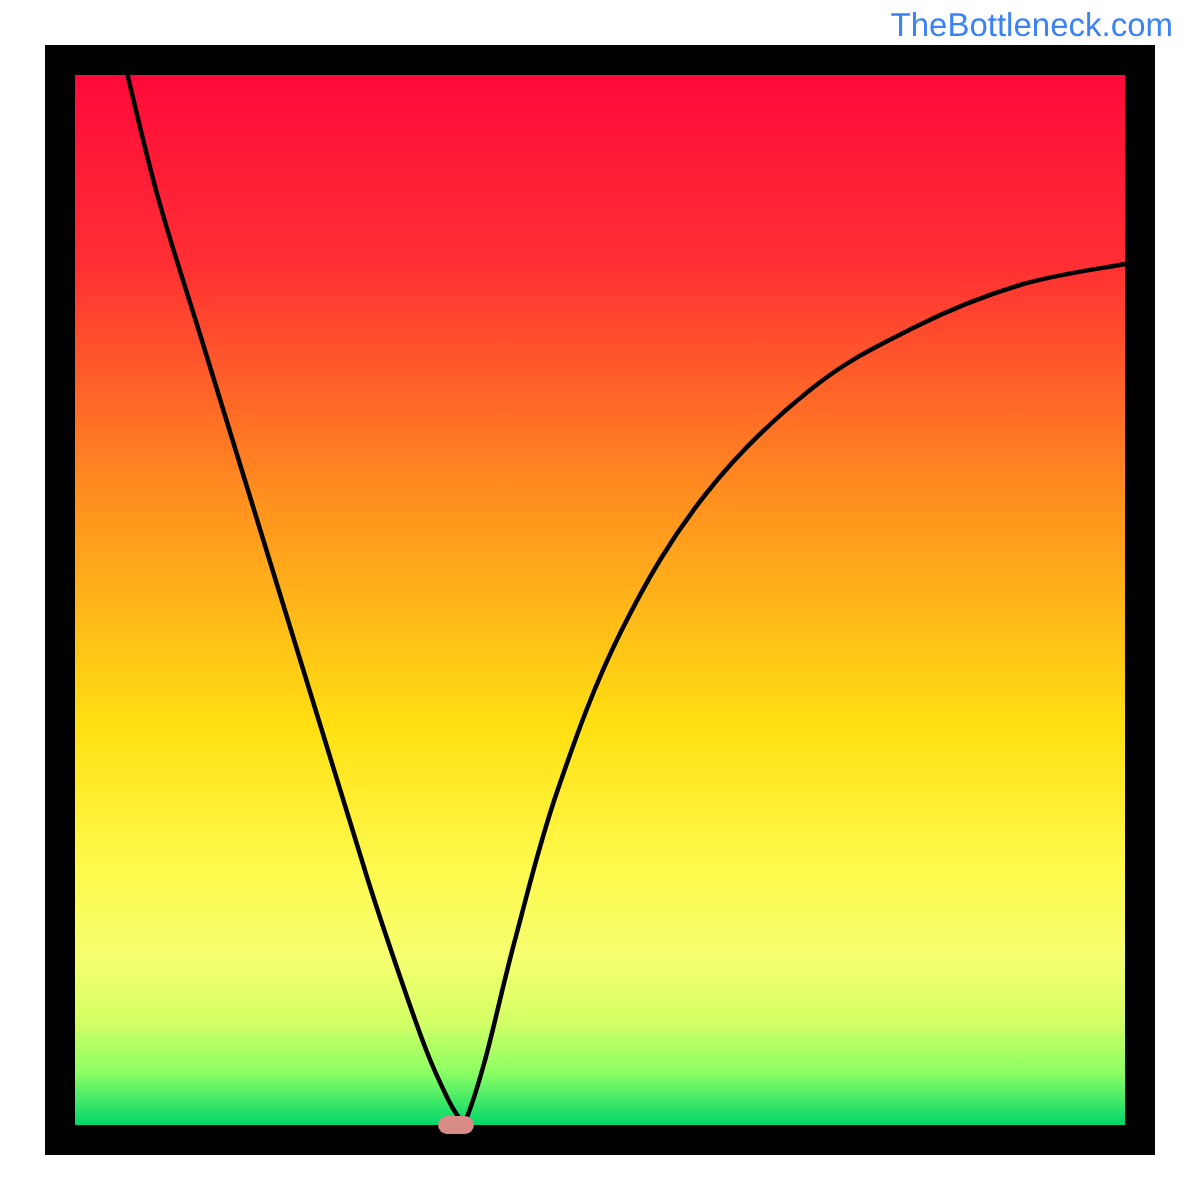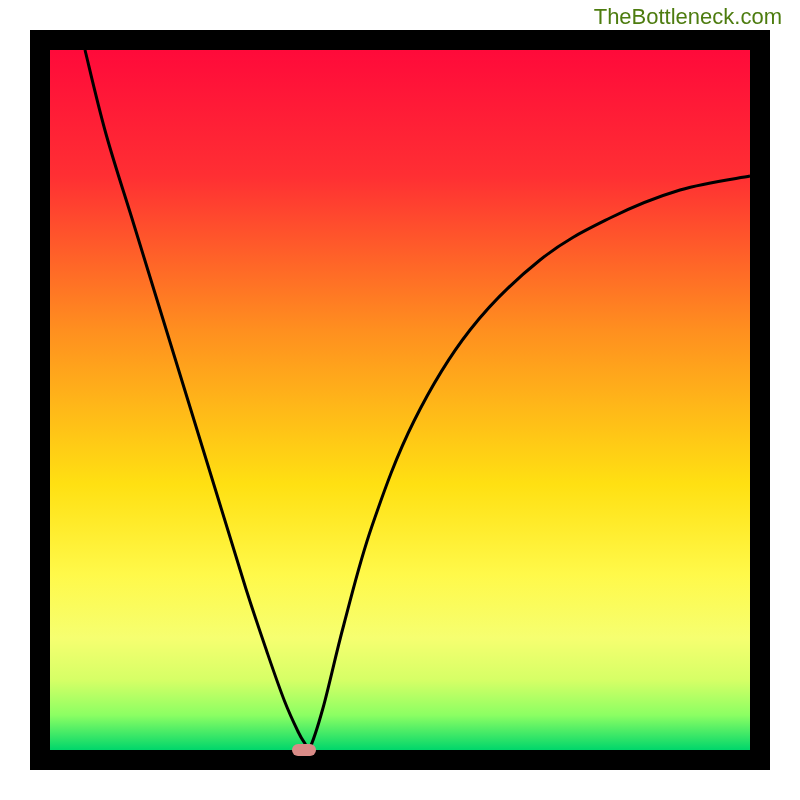--- a/index.html
+++ b/index.html
@@ -8,21 +8,21 @@
     width: 800px;
     height: 800px;
     background: #fff;
     position: relative;
     font-family: Arial, sans-serif;
   }
   .watermark {
     position: absolute;
     top: 4px;
     right: 18px;
-    color: #4d7c0f;
+    color: #3b82f6;
     font-size: 22px;
     font-weight: 500;
     z-index: 10;
   }
   .frame {
     position: absolute;
     top: 30px;
     left: 30px;
     width: 740px;
     height: 740px;

